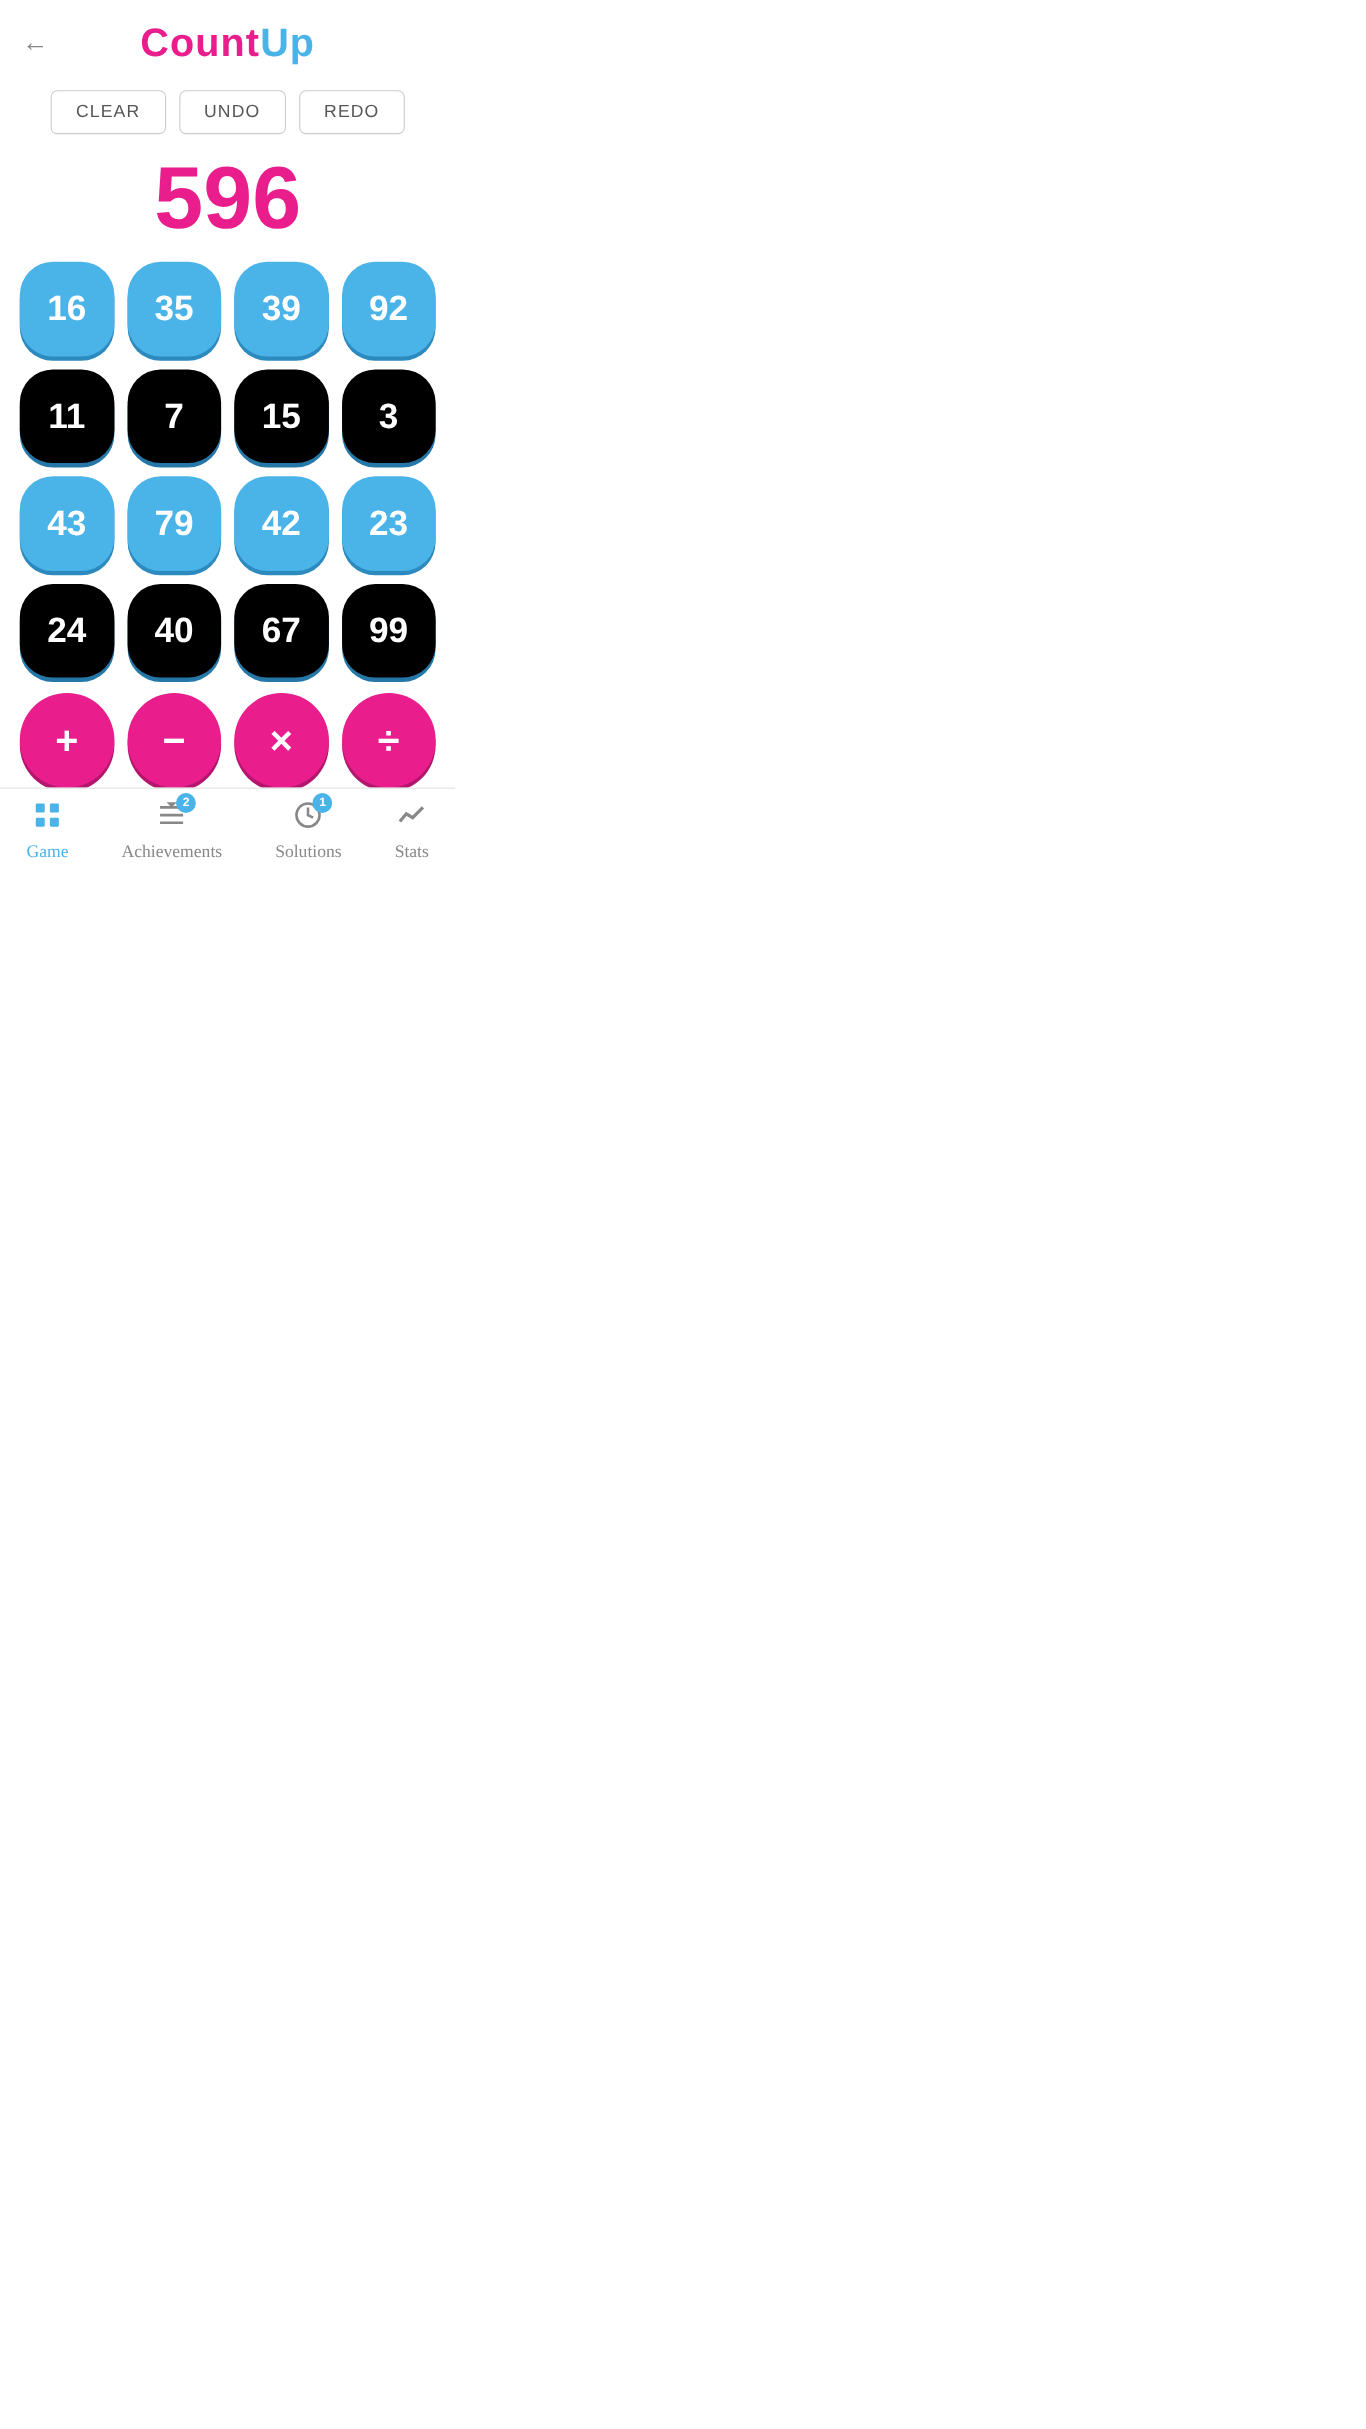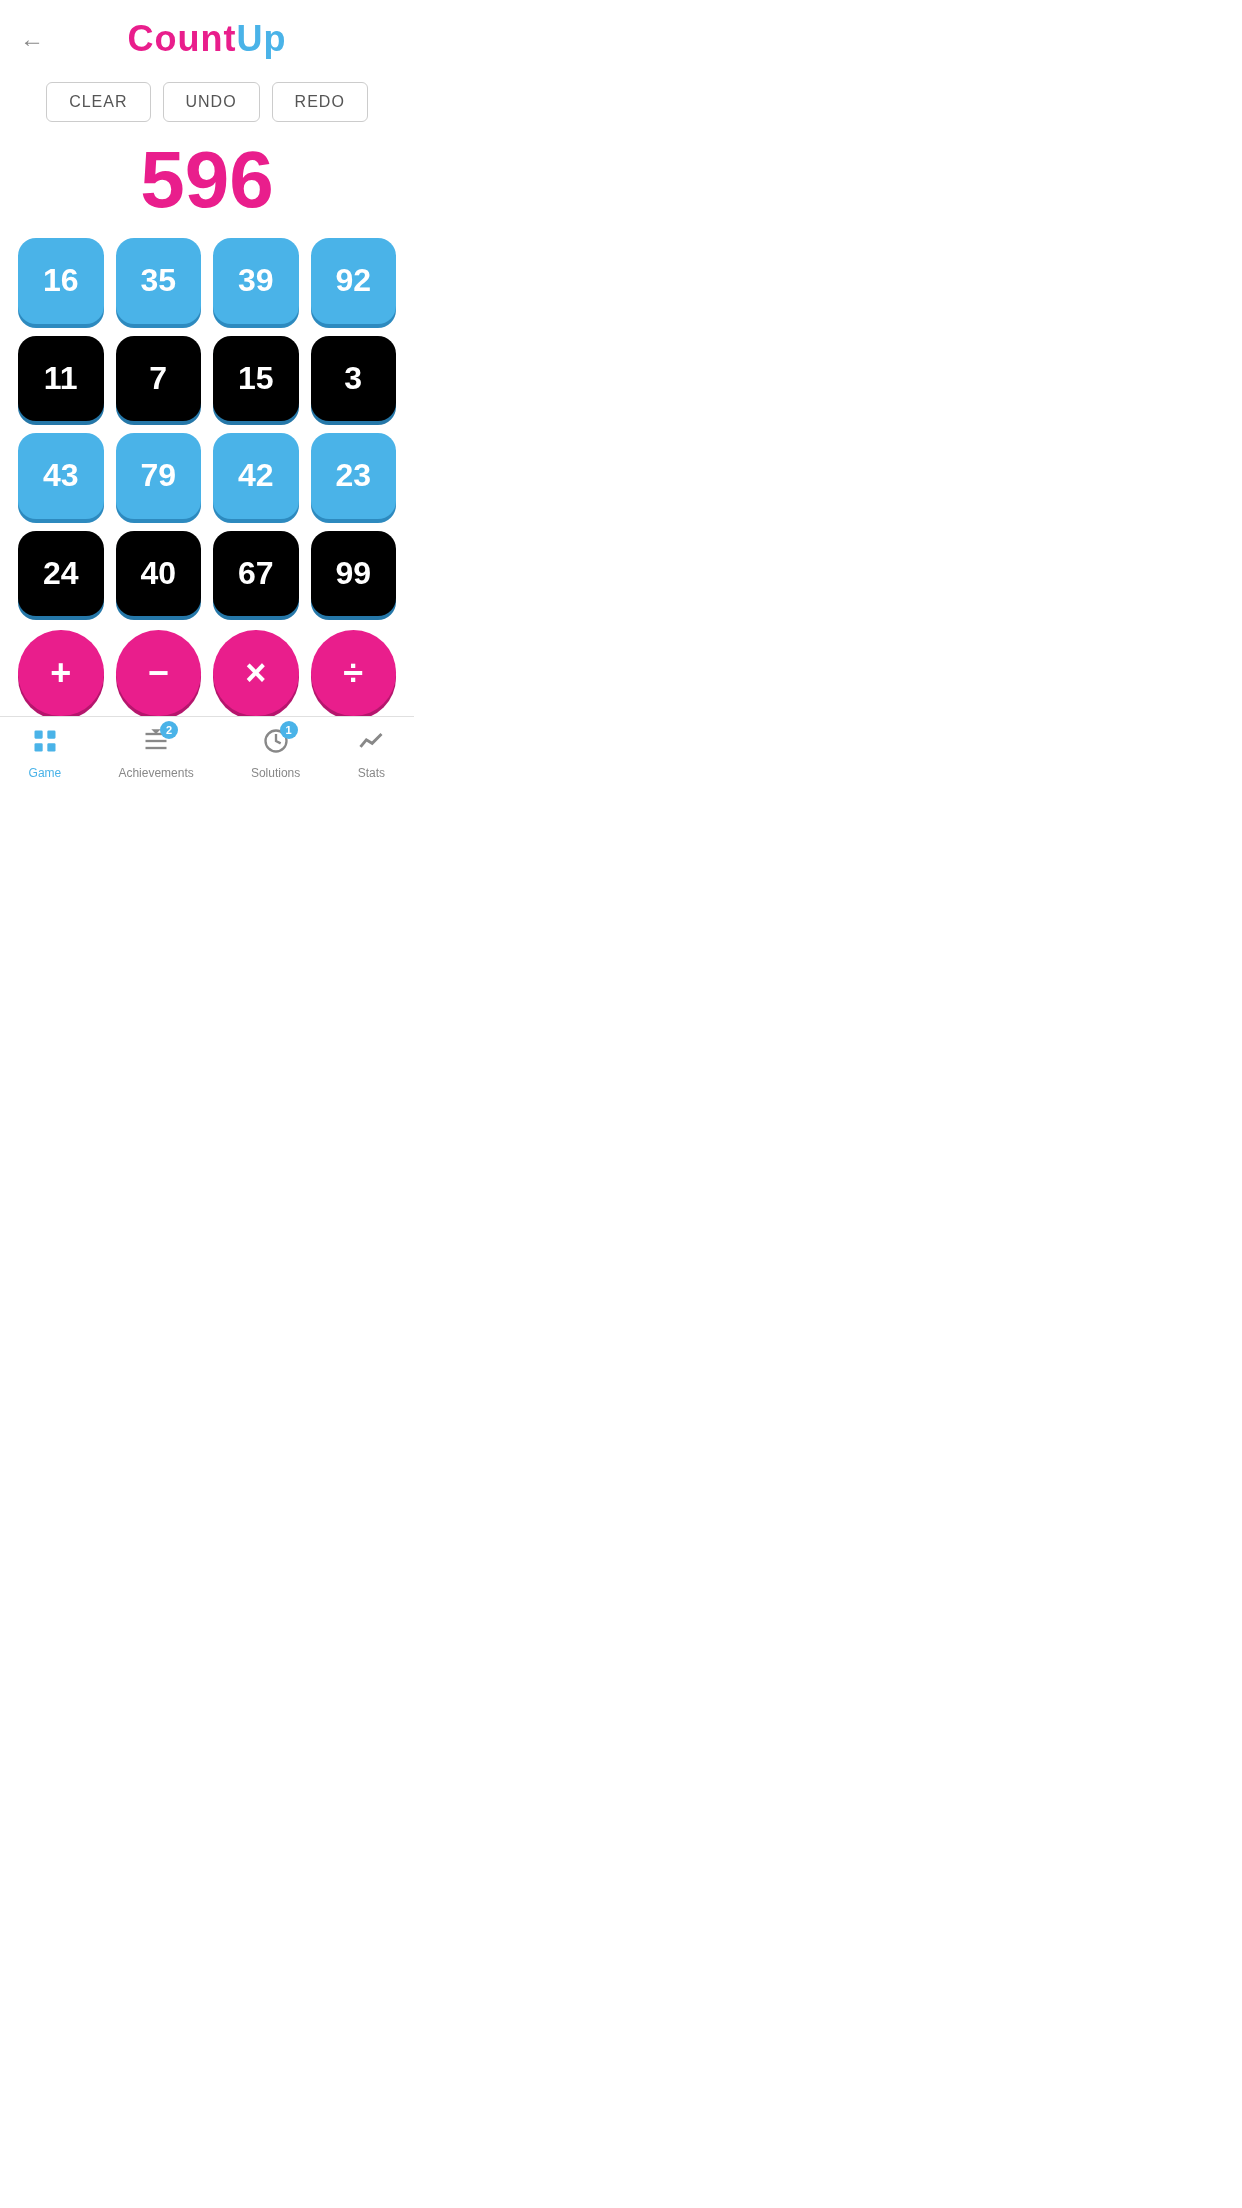--- a/index.html
+++ b/index.html
@@ -88,21 +88,21 @@
       gap: 12px;
       padding: 0 18px;
       width: 100%;
       max-width: 414px;
     }
 
     .num-btn {
       background: #4ab3e8;
       color: white;
       border: none;
-      border-radius: 18px;
+      border-radius: 30px;
       font-size: 32px;
       font-weight: 900;
       aspect-ratio: 1;
       display: flex;
       align-items: center;
       justify-content: center;
       cursor: pointer;
       box-shadow: 0 4px 0 #2d8abf;
       transition: transform 0.1s;
     }
@@ -167,22 +167,23 @@
     .nav-icon {
       font-size: 26px;
       color: #888;
     }
 
     .nav-icon.active {
       color: #4ab3e8;
     }
 
     .nav-label {
-      font-size: 12px;
+      font-size: 16px;
       color: #888;
+      font-family: Liberation Serif, serif;
     }
 
     .nav-label.active {
       color: #4ab3e8;
     }
 
     .nav-badge {
       position: absolute;
       top: -6px;
       right: -8px;

